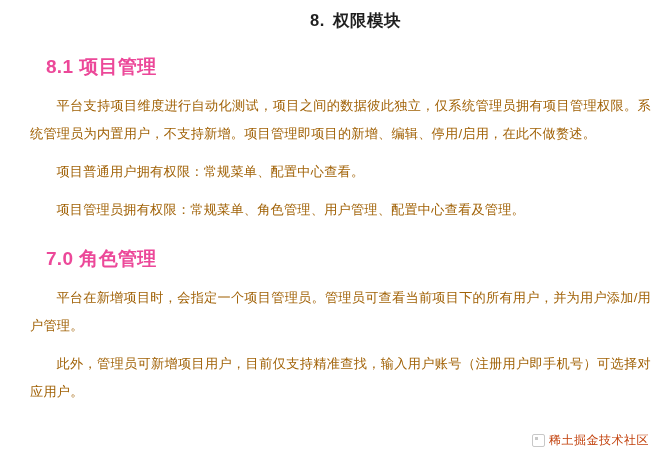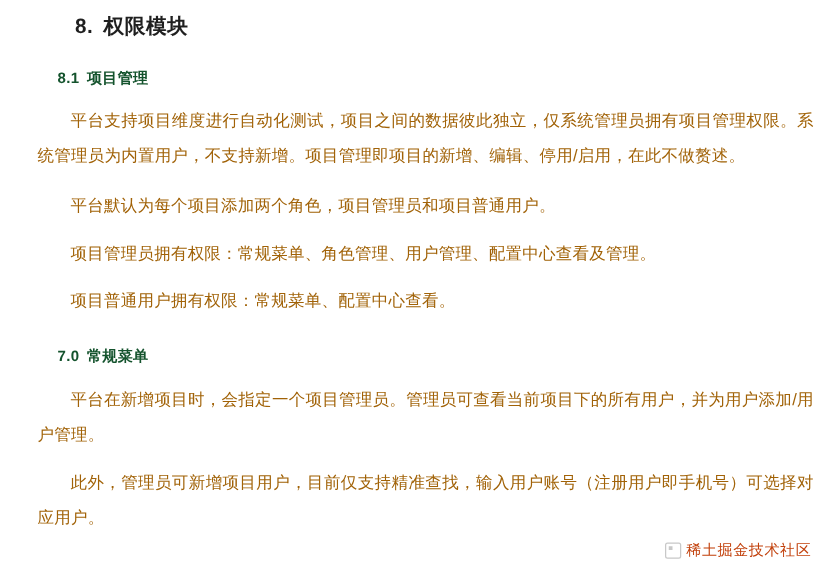--- a/index.html
+++ b/index.html
@@ -21,28 +21,29 @@
     height: 465px;
     box-sizing: border-box;
     padding: 0 18px 0 30px;
   }
   .h1 {
     font-size: 16.5px;
     font-weight: bold;
     color: #1f1f1f;
     margin: 10px 0 0 30px;
     letter-spacing: 0.5px;
+    text-align: center;
   }
   .h1 .num {
     margin-right: 8px;
   }
   .h2 {
-    font-size: 12px;
+    font-size: 19px;
     font-weight: bold;
-    color: #14532d;
+    color: #ec4899;
     margin: 22px 0 0 16px;
     letter-spacing: 0.3px;
   }
   .h2 .num {
     margin-right: 6px;
   }
   .para {
     font-size: 13.2px;
     line-height: 28px;
     color: #a16207;
@@ -90,26 +91,25 @@
 
   <div class="h1">
     <span class="num">8.</span><span>权限模块</span>
   </div>
 
   <div class="h2">
     <span class="num">8.1</span><span>项目管理</span>
   </div>
   <p class="para">平台支持项目维度进行自动化测试，项目之间的数据彼此独立，仅系统管理员拥有项目管理权限。系统管理员为内置用户，不支持新增。项目管理即项目的新增、编辑、停用/启用，在此不做赘述。</p>
 
-  <p class="para">平台默认为每个项目添加两个角色，项目管理员和项目普通用户。</p>
+  <p class="para tight">项目普通用户拥有权限：常规菜单、配置中心查看。</p>
   <p class="para tight">项目管理员拥有权限：常规菜单、角色管理、用户管理、配置中心查看及管理。</p>
-  <p class="para tight">项目普通用户拥有权限：常规菜单、配置中心查看。</p>
 
   <div class="h2">
-    <span class="num">7.0</span><span>常规菜单</span>
+    <span class="num">7.0</span><span>角色管理</span>
   </div>
   <p class="para">平台在新增项目时，会指定一个项目管理员。管理员可查看当前项目下的所有用户，并为用户添加/用户管理。</p>
   <p class="para tight">此外，管理员可新增项目用户，目前仅支持精准查找，输入用户账号（注册用户即手机号）可选择对应用户。</p>
 
   <div class="watermark">
     <span class="wm-icon"></span>
     <span>稀土掘金技术社区</span>
   </div>
 
 </div>

